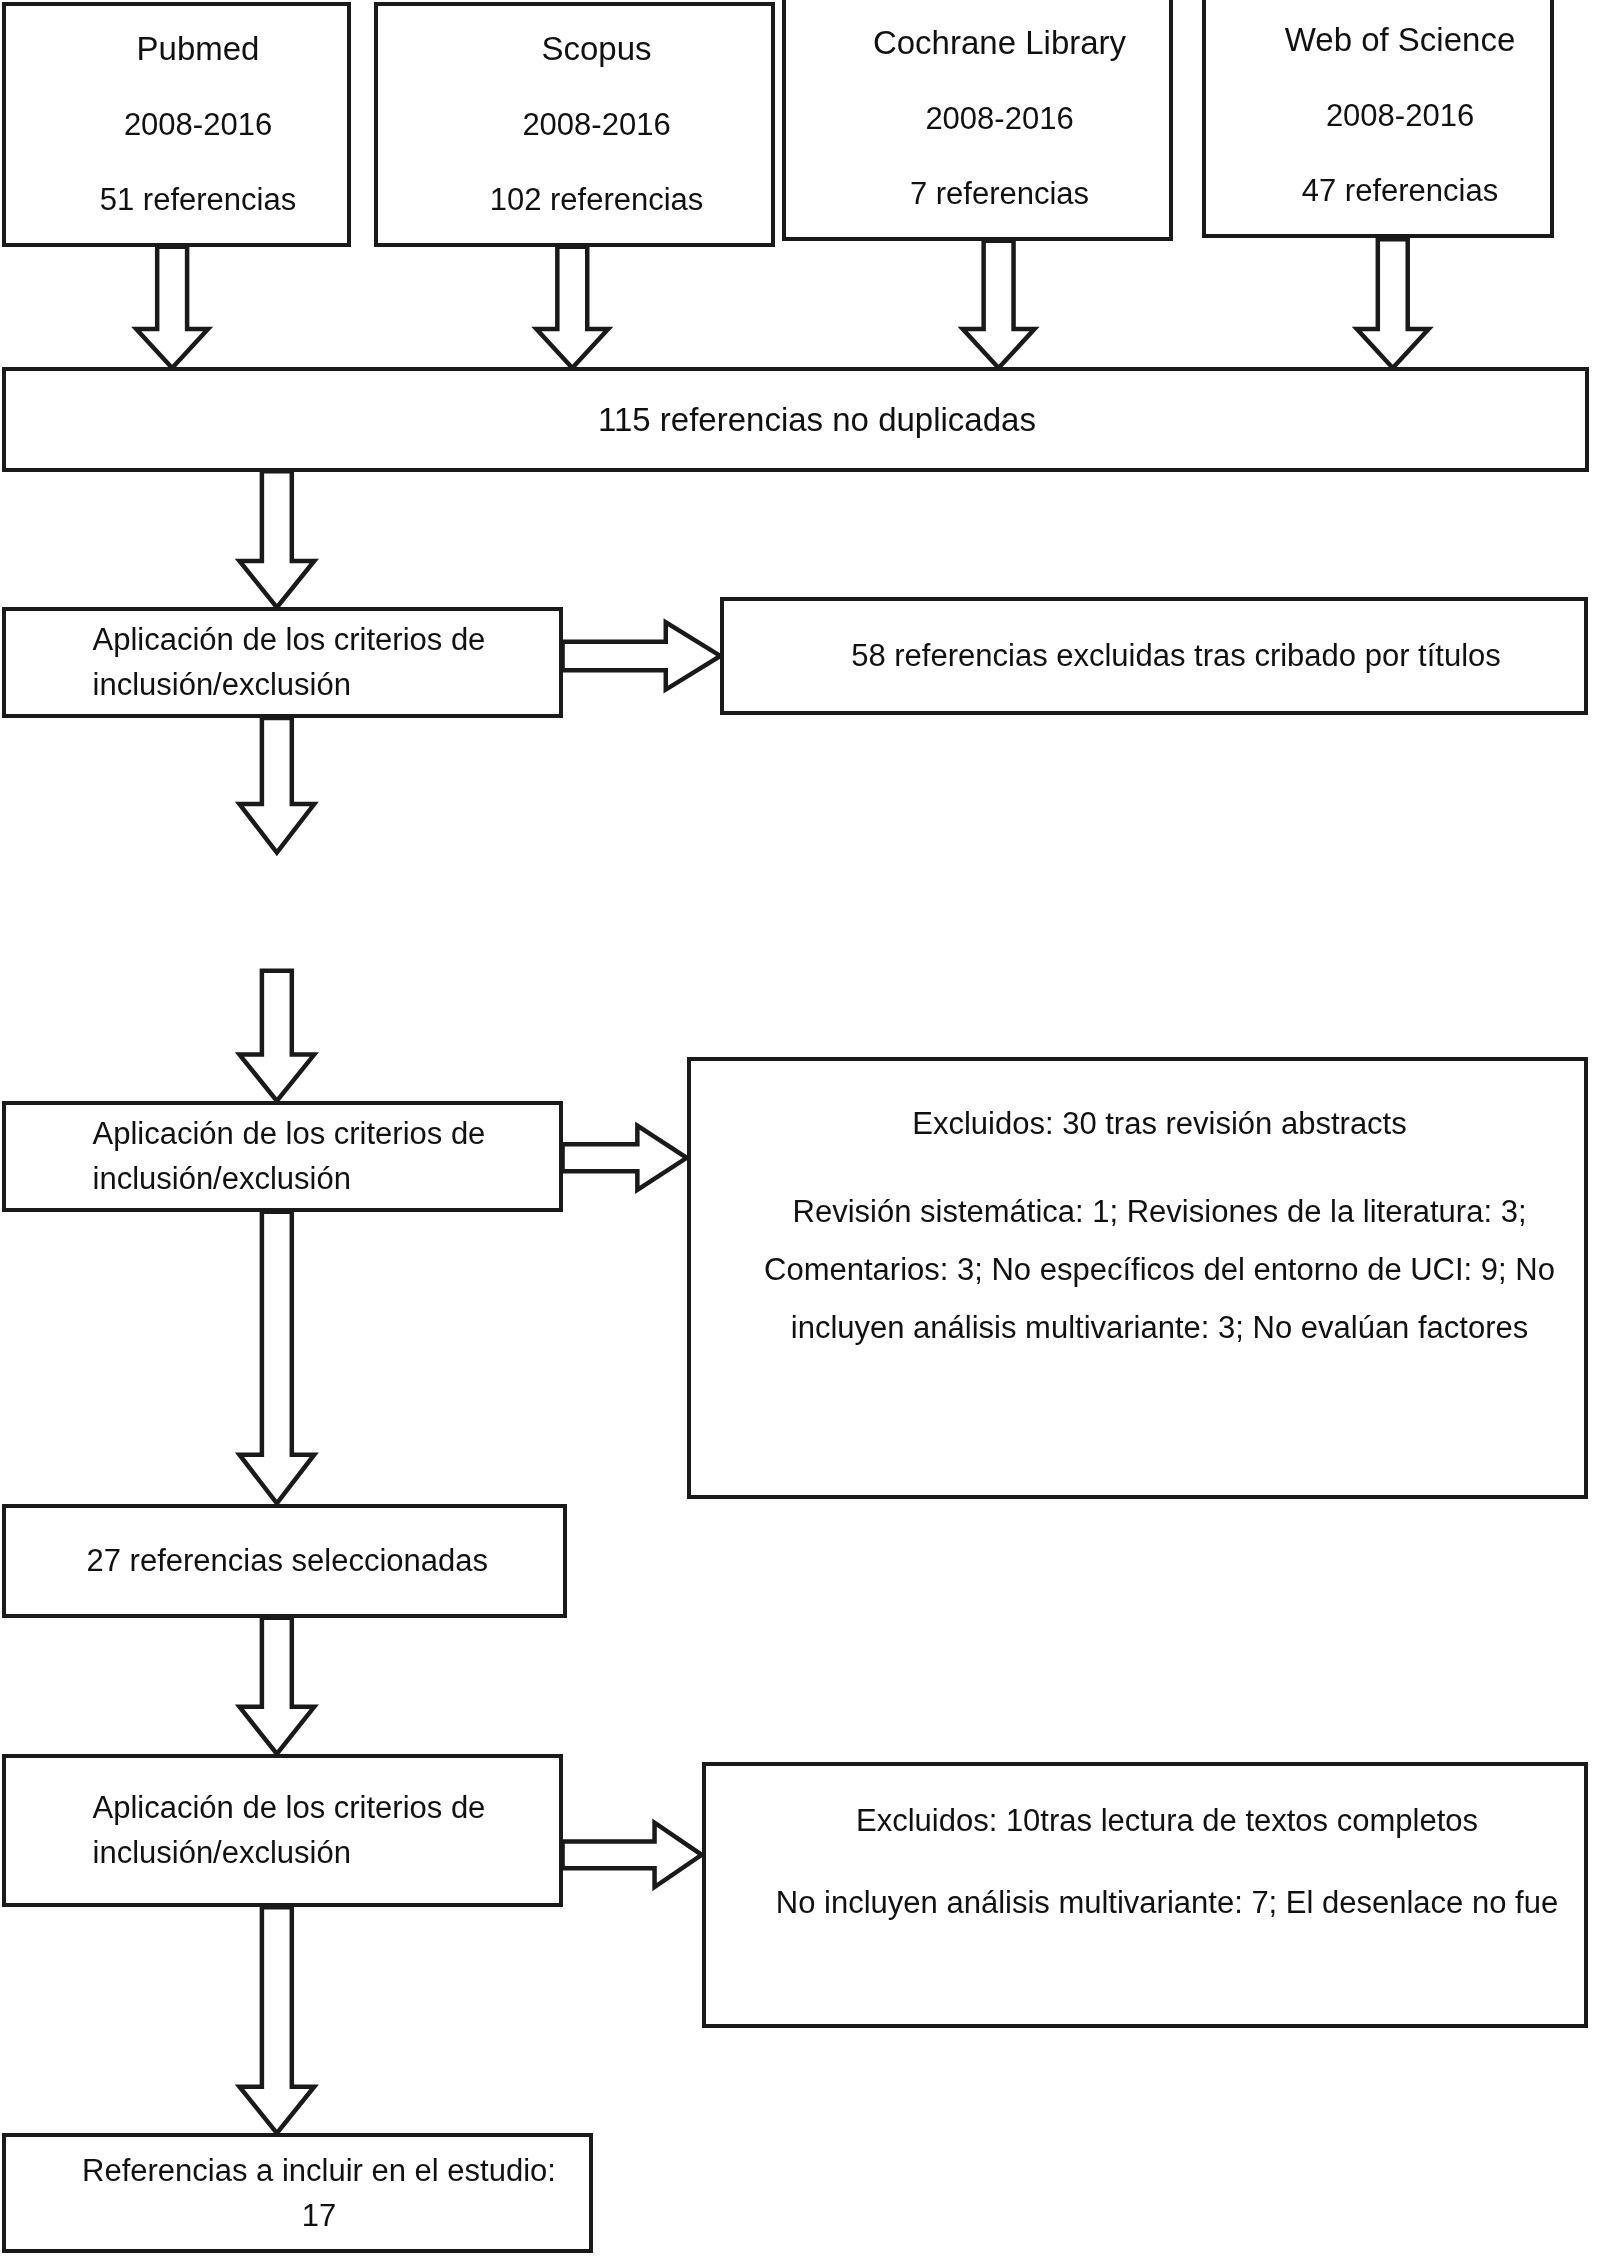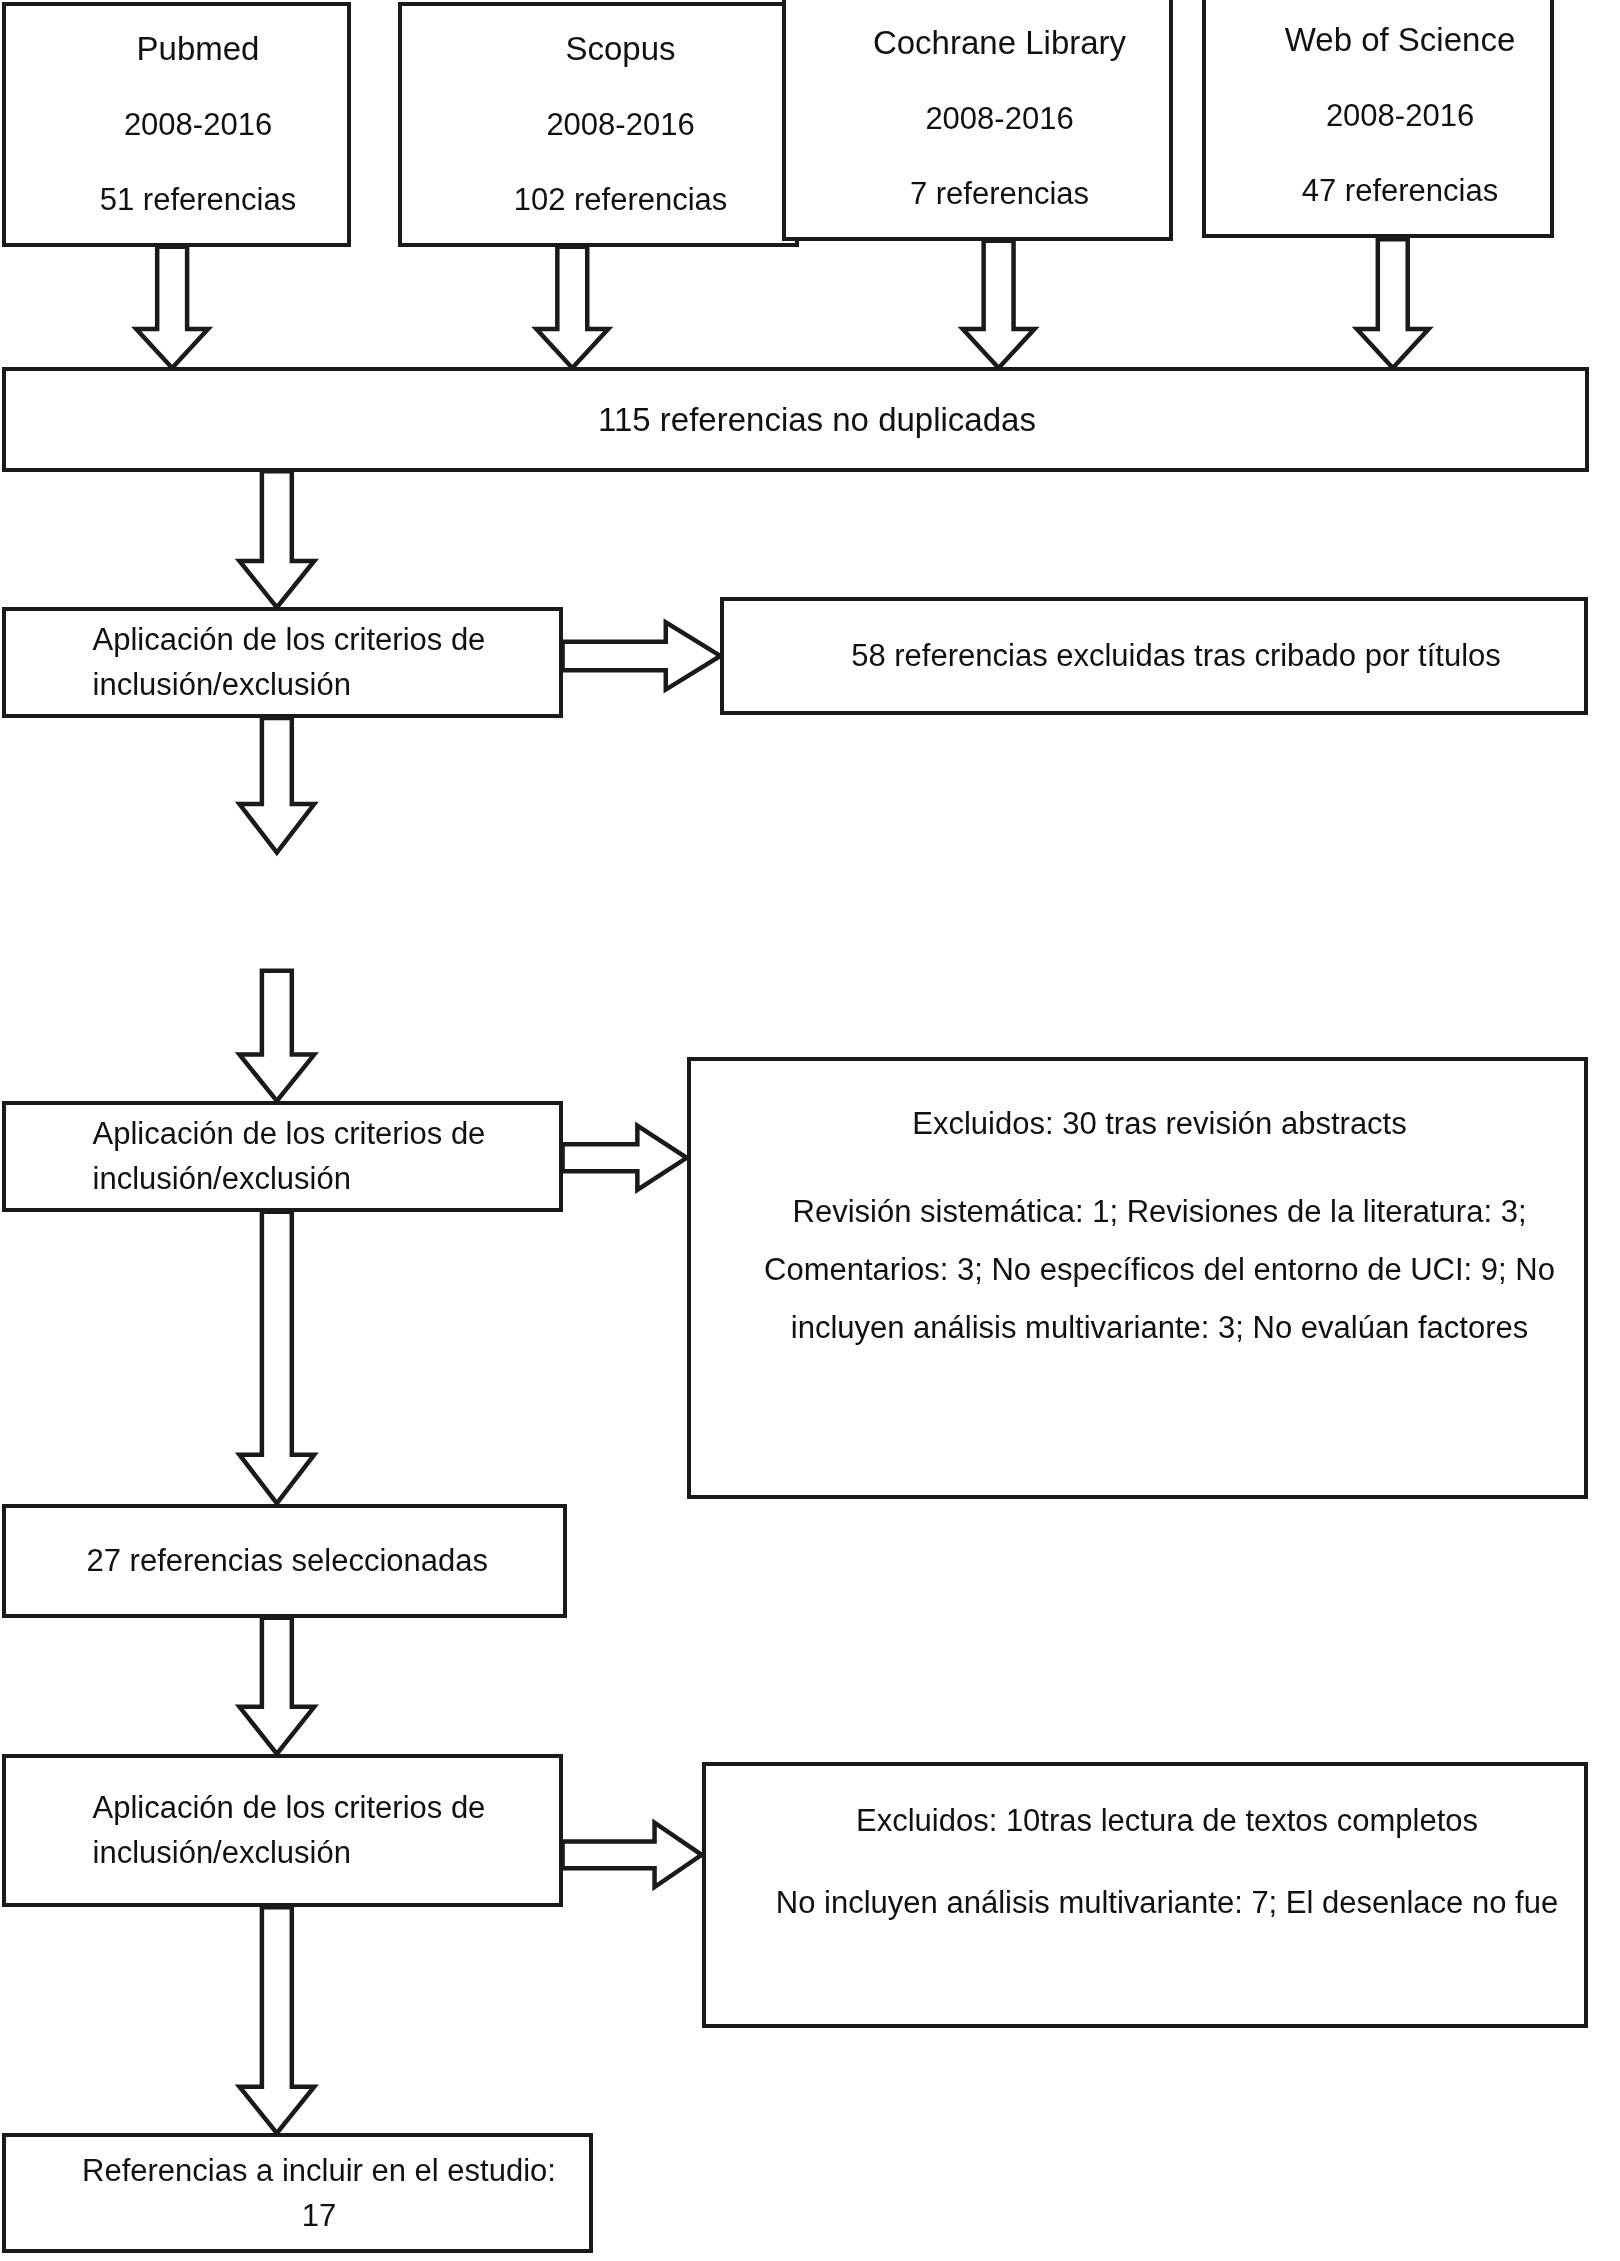--- a/index.html
+++ b/index.html
@@ -84,21 +84,21 @@
 
     <polygon class="arrow-shape" points="350,2550 390,2550 390,2790 420,2790 370,2852 320,2790 350,2790"></polygon>
   </svg>
 
   <div class="box src-box" style="left:1.5px; top:1.5px; width:349px; height:245px;">
     <span class="line t44">Pubmed</span>
     <span class="line t42">2008-2016</span>
     <span class="line t42">51 referencias</span>
   </div>
 
-  <div class="box src-box" style="left:374px; top:1.5px; width:401px; height:245px;margin-left:24px;">
+  <div class="box src-box" style="left:374px; top:1.5px; width:401px; height:245px;">
     <span class="line t44">Scopus</span>
     <span class="line t42">2008-2016</span>
     <span class="line t42">102 referencias</span>
   </div>
 
   <div class="box src-box" style="left:782px; top:-4.5px; width:391px; height:245px;">
     <span class="line t44">Cochrane Library</span>
     <span class="line t42">2008-2016</span>
     <span class="line t42">7 referencias</span>
   </div>

